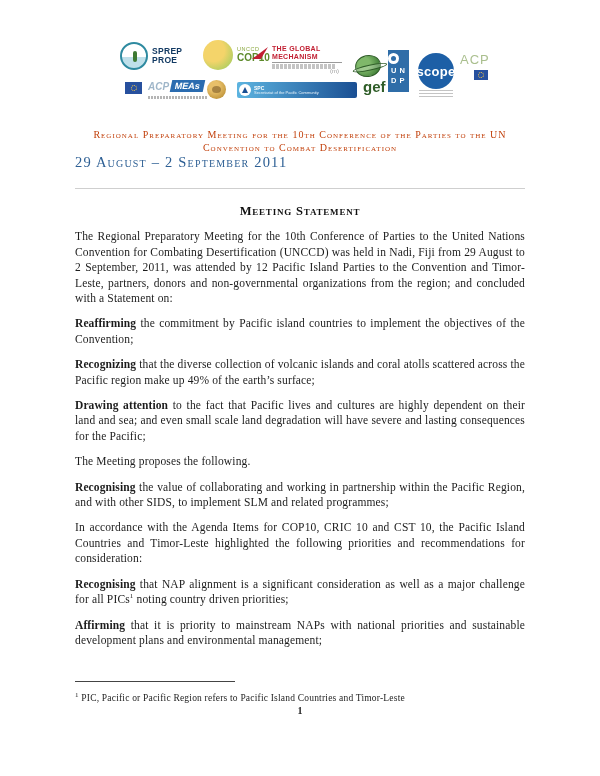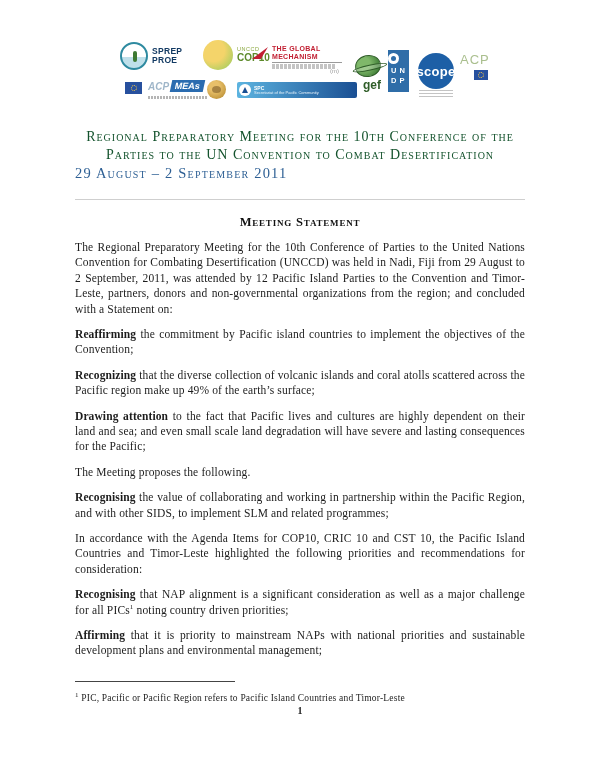--- a/index.html
+++ b/index.html
@@ -39,21 +39,21 @@
     background:repeating-linear-gradient(90deg,#b5b5b5 0 3px,transparent 3px 4px); opacity:.8; }
   .gm-paren { position:absolute; left:330px; top:68px; font-size:6px; color:#9a9a9a;
     font-family:"Liberation Sans", sans-serif; }
 
   .gef { left:355px; top:55px; flex-direction:column; gap:0; align-items:flex-start; }
   .gef-globe { width:26px; height:22px; border-radius:50%;
     background:radial-gradient(circle at 35% 35%, #7fb86a 30%, #3f7d36 80%);
     border:1px solid #2f5d28; position:relative; transform:rotate(-12deg); }
   .gef-globe::after { content:""; position:absolute; left:-4px; top:9px; width:33px; height:4px;
     border-radius:50%; border:1px solid #2f5d28; background:rgba(255,255,255,.25); }
-  .gef-label { font-family:"Liberation Sans", sans-serif; font-weight:bold; font-size:12px;
+  .gef-label { font-family:"Liberation Sans", sans-serif; font-weight:bold; font-size:15px;
     color:#2f5d28; margin-top:1px; margin-left:8px; }
 
   .undp { left:388px; top:50px; }
   .undp-box { width:21px; height:42px; background:#2f6da8; display:flex; flex-direction:column;
     align-items:flex-start; padding-top:3px; }
   .undp-emblem { width:11px; height:11px; border-radius:50%; background:#ffffff; position:relative; }
   .undp-emblem::after { content:""; position:absolute; left:3px; top:3px; width:5px; height:5px;
     border-radius:50%; background:#2f6da8; }
   .undp-letters { font-family:"Liberation Sans", sans-serif; color:#ffffff; font-size:7.5px;
     font-weight:bold; letter-spacing:3px; line-height:1.35; margin-top:2px; text-indent:3px; }
@@ -96,22 +96,22 @@
   .spc-emblem { width:12px; height:12px; border-radius:50%; background:#ffffff; position:relative; flex:0 0 auto; }
   .spc-emblem::after { content:""; position:absolute; left:3px; top:3px; width:0; height:0;
     border-left:3px solid transparent; border-right:3px solid transparent; border-bottom:6px solid #1a4f93; }
   .spc-textcol { display:flex; flex-direction:column; line-height:1; overflow:hidden; }
   .spc-abbr { font-family:"Liberation Sans", sans-serif; font-size:5px; font-weight:bold; color:#ffffff; }
   .spc-label { font-family:"Liberation Sans", sans-serif; font-size:4px; color:#eaf4fb; white-space:nowrap; }
 
   
   .content { position:absolute; left:0; top:128px; width:600px; padding:0 75px; }
 
-  .doc-title { text-align:center; font-variant:small-caps; color:#14532d;
-    font-size:14px; line-height:1.32; letter-spacing:1px; font-weight:normal; }
+  .doc-title { text-align:center; font-variant:small-caps; color:#c2410c;
+    font-size:10px; line-height:1.32; letter-spacing:1px; font-weight:normal; }
   .doc-date { text-align:left; font-variant:small-caps; color:#2d5f94;
     font-size:14.5px; letter-spacing:1.2px; }
   .divider { border-top:1px solid #cfcfcf; margin-top:17px; }
   .doc-heading { text-align:center; font-variant:small-caps; font-weight:bold;
     font-size:12.5px; letter-spacing:.8px; margin-top:15px; color:#111111; }
 
   p.body { font-size:11.5px; line-height:1.34; text-align:justify; letter-spacing:.15px;
     margin-top:10px; }
   p.body b { letter-spacing:.1px; }
   .item-head { font-size:11.5px; font-weight:bold; margin-top:13px; padding-left:30px; }

